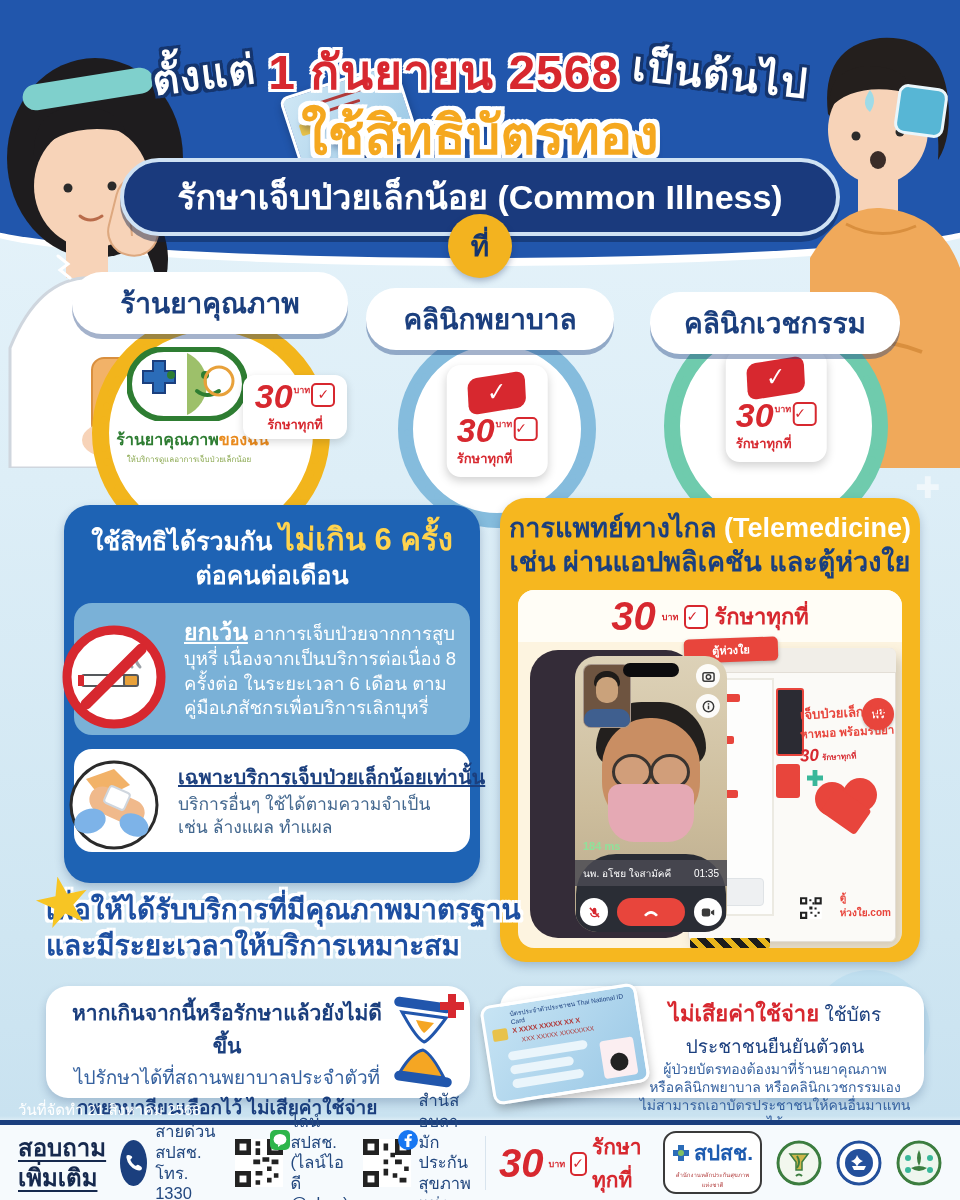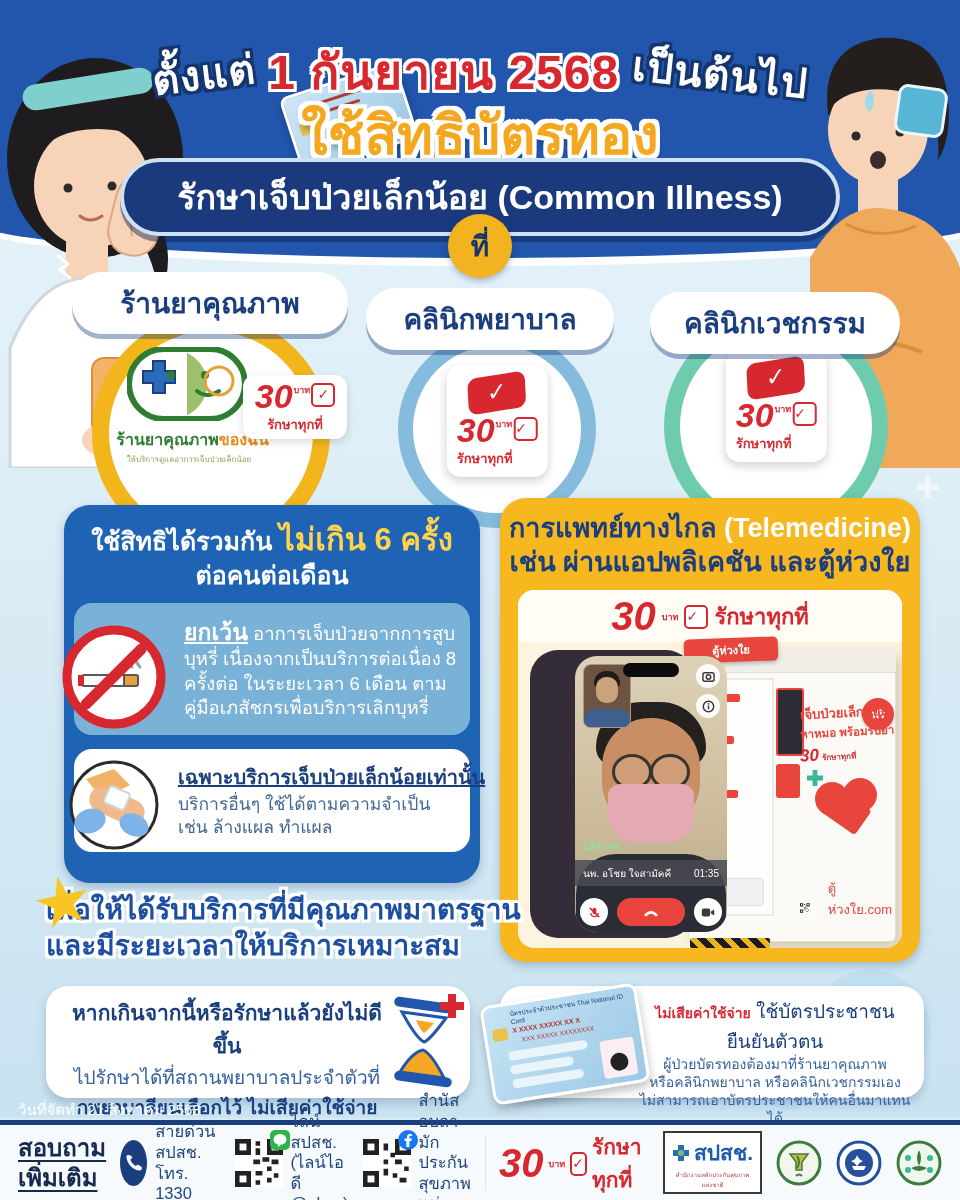--- a/index.html
+++ b/index.html
@@ -83,21 +83,21 @@
   
   .esc-box{position:absolute;left:46px;top:986px;width:424px;height:112px;background:#fff;border-radius:22px;z-index:3;
     box-shadow:0 5px 10px rgba(20,50,100,.22);text-align:center;padding:10px 76px 0 14px;box-sizing:border-box;}
   .esc1{color:#1b3f7e;font-weight:800;font-size:21px;}
   .esc2{color:#35619f;font-size:19px;}
   .esc3{color:#1b3f7e;font-weight:800;font-size:19px;}
   .hourglass{position:absolute;right:6px;top:6px;width:78px;height:100px;}
   .idn-box{position:absolute;left:500px;top:986px;width:424px;height:112px;background:#fff;border-radius:22px;z-index:3;
     box-shadow:0 5px 10px rgba(20,50,100,.22);text-align:center;padding:10px 10px 0 136px;box-sizing:border-box;}
   .idn1{font-size:19px;color:#1b3f7e;}
-  .idn1 .rhl{color:#d7282f;font-weight:800;font-size:14px;}
+  .idn1 .rhl{color:#d7282f;font-weight:800;font-size:22px;}
   .idn2{color:#35619f;font-size:14px;line-height:1.28;}
   .idcard{position:absolute;left:-14px;top:8px;width:152px;height:94px;transform:rotate(-9deg);
     background:linear-gradient(135deg,#c7e4f4,#9ac8e6);border:3px solid #fff;border-radius:10px;box-shadow:0 5px 10px rgba(0,0,0,.25);}
   .idcard .t{position:absolute;left:26px;top:5px;right:4px;font-size:6.5px;color:#1b3f7e;text-align:left;line-height:1.2;}
   .idcard .n{position:absolute;left:26px;top:22px;font-size:7px;color:#b03a3a;font-weight:700;}
   .idcard .n2{position:absolute;left:34px;top:32px;font-size:6.5px;color:#b03a3a;}
   .idcard .chip{position:absolute;left:6px;top:22px;width:15px;height:12px;background:#e8c24a;border-radius:2px;}
   .idcard .bar{position:absolute;left:18px;height:9px;background:#eaf5fb;border-radius:5px;}
   .idcard .photo{position:absolute;right:8px;bottom:6px;width:34px;height:38px;background:#fbeef1;border-radius:4px;}
   .idcard .head{position:absolute;right:16px;bottom:12px;width:18px;height:18px;background:#222;border-radius:50%;}
@@ -154,38 +154,38 @@
   .k-mini30{display:flex;align-items:baseline;gap:3px;margin-top:3px;transform:rotate(-3deg);}
   .k-mini30 .n{color:#d7282f;font-weight:800;font-size:17px;font-style:italic;}
   .k-mini30 .t{color:#d7282f;font-weight:700;font-size:8px;}
   .k-heart{position:relative;margin:14px auto 0;width:62px;height:54px;}
   .k-heart .lobe{position:absolute;width:34px;height:34px;background:#e8453c;border-radius:50%;}
   .k-heart .lobe.l{left:0;top:4px;}.k-heart .lobe.r{right:0;top:0;}
   .k-heart .pt{position:absolute;left:10px;top:18px;width:42px;height:30px;background:#e8453c;border-radius:4px;transform:rotate(35deg);}
   .k-heart .cr{position:absolute;left:-8px;top:-8px;width:16px;height:16px;background:#39b79a;
     clip-path:polygon(35% 0,65% 0,65% 35%,100% 35%,100% 65%,65% 65%,65% 100%,35% 100%,35% 65%,0 65%,0 35%,35% 35%);}
   .k-qrrow{position:absolute;bottom:12px;left:0;right:0;display:flex;align-items:flex-end;gap:6px;}
-  .k-site{color:#e8453c;font-size:13px;font-weight:400;margin-left:12px;}
+  .k-site{color:#e8453c;font-size:10px;font-weight:700;margin-left:12px;}
   .k-hazard{position:absolute;left:2px;bottom:-6px;width:80px;height:10px;
     background:repeating-linear-gradient(45deg,#1c1c1c 0 6px,#e8b61c 6px 12px);border-radius:2px;}
   
   .footer-line{position:absolute;left:0;right:0;top:1120px;height:5px;background:#1b3f7e;z-index:4;}
   .footer{position:absolute;left:0;right:0;top:1125px;bottom:0;background:#f6fafd;z-index:4;
     display:flex;align-items:center;gap:14px;padding:0 18px;box-sizing:border-box;}
   .ask{color:#16294e;font-weight:800;font-size:24px;line-height:1.25;text-decoration:underline;text-underline-offset:4px;}
   .f-item{display:flex;align-items:center;gap:8px;}
   .f-txt{color:#23487f;font-size:16.5px;line-height:1.25;}
   .f-phone{width:46px;height:46px;border-radius:50%;background:#1b3f7e;display:flex;align-items:center;justify-content:center;}
   .qr-wrap{position:relative;width:48px;height:48px;}
   .qr-badge{position:absolute;right:-7px;top:-9px;}
   .f-div{width:1px;height:54px;background:#d8e4ee;}
   .f30{display:flex;align-items:center;gap:5px;}
   .f30 .b30-num{font-size:40px;}
   .f30 .b30-tag{font-size:21px;margin:0;}
-  .nhso{border:2px solid #3a3a3a;border-radius:0;background:#fff;padding:3px 7px 2px;text-align:center;}
+  .nhso{border:2px solid #3a3a3a;border-radius:13px;background:#fff;padding:3px 7px 2px;text-align:center;}
   .nhso-row{display:flex;align-items:center;gap:4px;justify-content:center;}
   .nhso-name{color:#1d5bb0;font-weight:800;font-size:21px;}
   .nhso-sub{color:#b03a3a;font-size:6px;margin-top:1px;}
   .seal{width:46px;height:46px;border-radius:50%;flex:none;}
   
   .deco-cross{position:absolute;color:rgba(255,255,255,.55);font-weight:800;z-index:2;}
   .bubble{position:absolute;border-radius:50%;background:rgba(176,216,238,.45);z-index:2;}
 </style>
 </head>
 <body>

